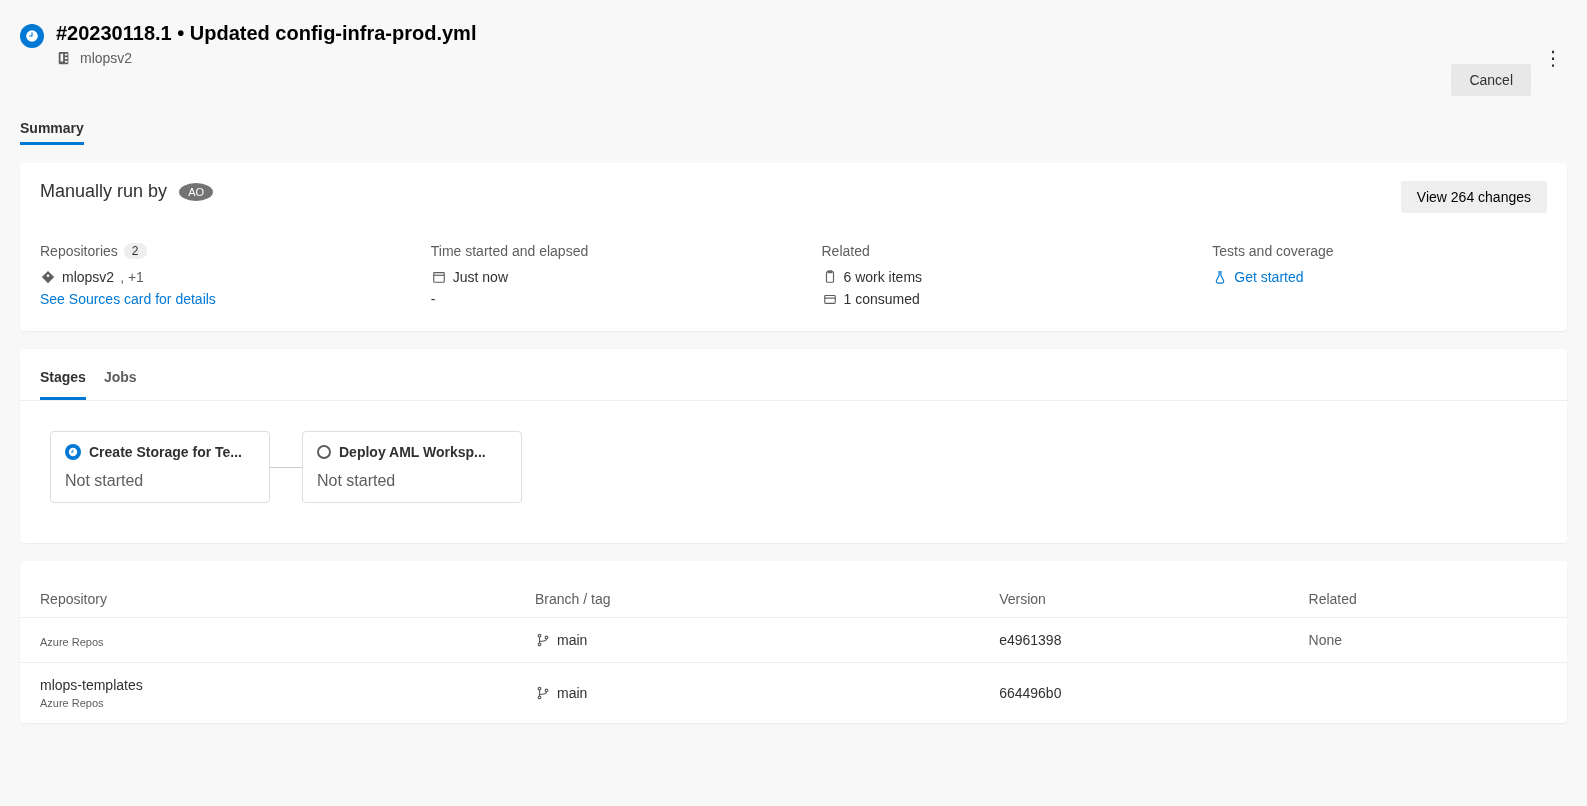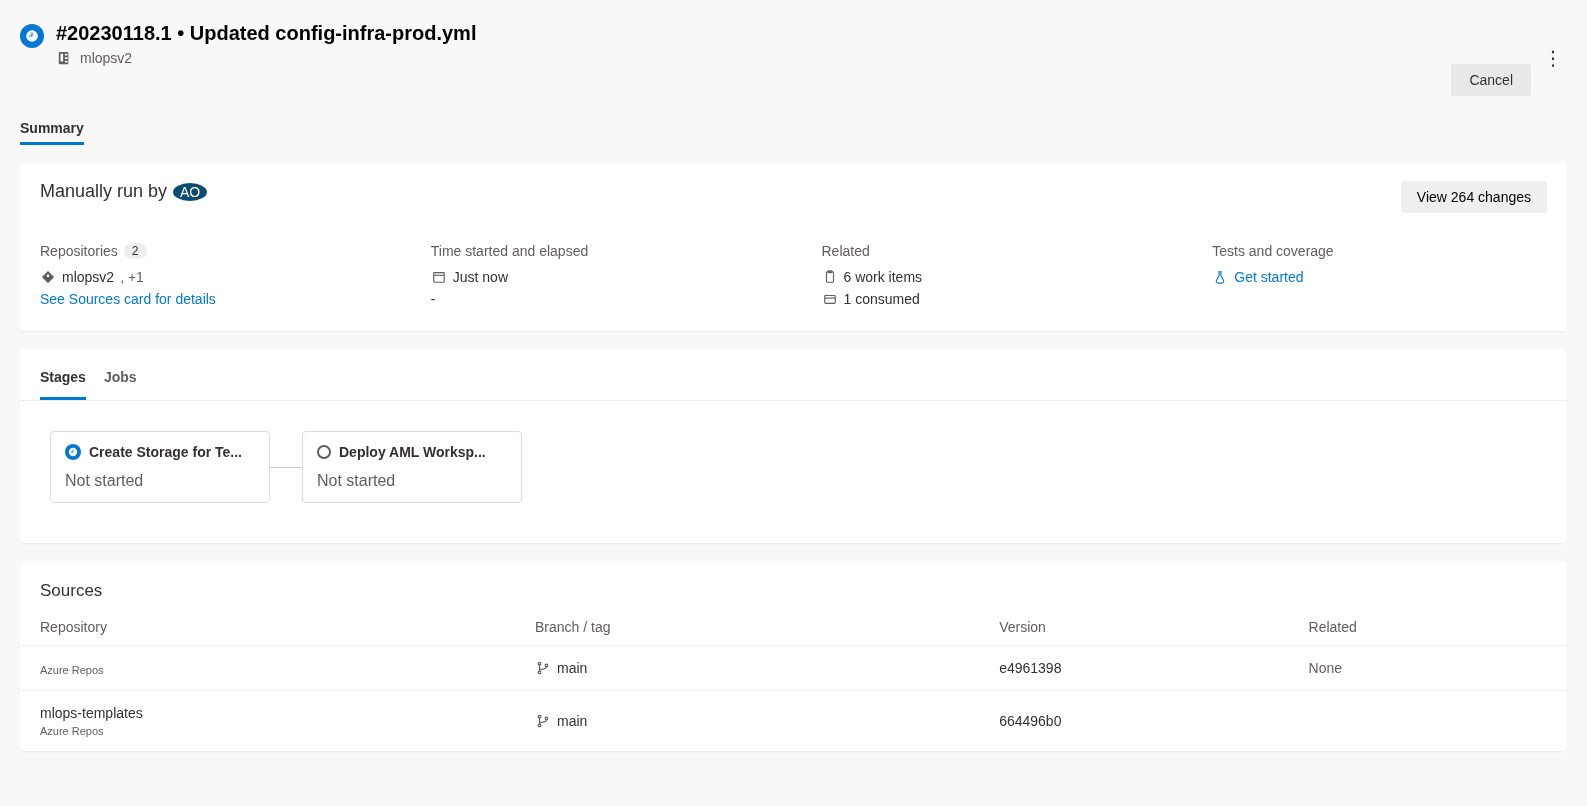--- a/index.html
+++ b/index.html
@@ -34,22 +34,22 @@
   .page-tabs { display: flex; gap: 20px; border-bottom: 0; margin-bottom: 18px; }
   .page-tab { font-size: 14px; font-weight: 600; padding: 6px 0; color: #323130; border-bottom: 3px solid transparent; cursor: pointer; }
   .page-tab.active { border-bottom-color: #0078d4; }
 
   
   .card {
     background: #fff; border-radius: 4px; box-shadow: 0 1px 2px rgba(0,0,0,0.06);
     margin-bottom: 18px; padding: 18px 20px;
   }
   .card-flex { display: flex; justify-content: space-between; align-items: flex-start; }
-  .run-by { font-size: 18px; font-weight: 500; display: flex; align-items: center; gap: 6px; }
-  .avatar { width: 34px; height: 18px; border-radius: 50%; background: #0c4a6e; color: #fff; font-size: 14px; display: inline-flex; align-items: center; justify-content: center; }
+  .run-by { font-size: 18px; font-weight: 500; display: flex; align-items: center; gap: 12px; }
+  .avatar { width: 34px; height: 18px; border-radius: 50%; background: #737373; color: #fff; font-size: 11px; display: inline-flex; align-items: center; justify-content: center; }
   .btn-changes { background: #efefef; border: none; padding: 8px 16px; font-size: 14px; cursor: pointer; border-radius: 2px; }
 
   .overview-row { display: flex; margin-top: 30px; gap: 56px; }
   .ov-col { flex: 1; min-width: 0; }
   .ov-col h4 { font-size: 14px; font-weight: 400; color: #605e5c; margin-bottom: 10px; display: flex; align-items: center; gap: 6px; }
   .ov-col .line { display: flex; align-items: center; gap: 6px; margin-bottom: 6px; color: #323130; font-size: 14px; }
   .link { color: #0078d4; text-decoration: none; cursor: pointer; }
   .badge-count { display: inline-block; background: #eee; border-radius: 10px; padding: 1px 8px; font-size: 12px; color: #323130; }
 
   
@@ -221,21 +221,20 @@
         <div class="stage-title">
           <span class="stage-icon-pending"></span>
           <span style="overflow:hidden;text-overflow:ellipsis">Deploy AML Worksp...</span>
         </div>
         <div class="stage-status">Not started</div>
       </div>
     </div>
   </div>
 
   <div class="card sources-card">
-    <h3>Sources</h3>
     <table class="src-table">
       <thead>
         <tr>
           <th style="width:32%">Repository</th>
           <th style="width:30%">Branch / tag</th>
           <th style="width:20%">Version</th>
           <th>Related</th>
         </tr>
       </thead>
       <tbody>

